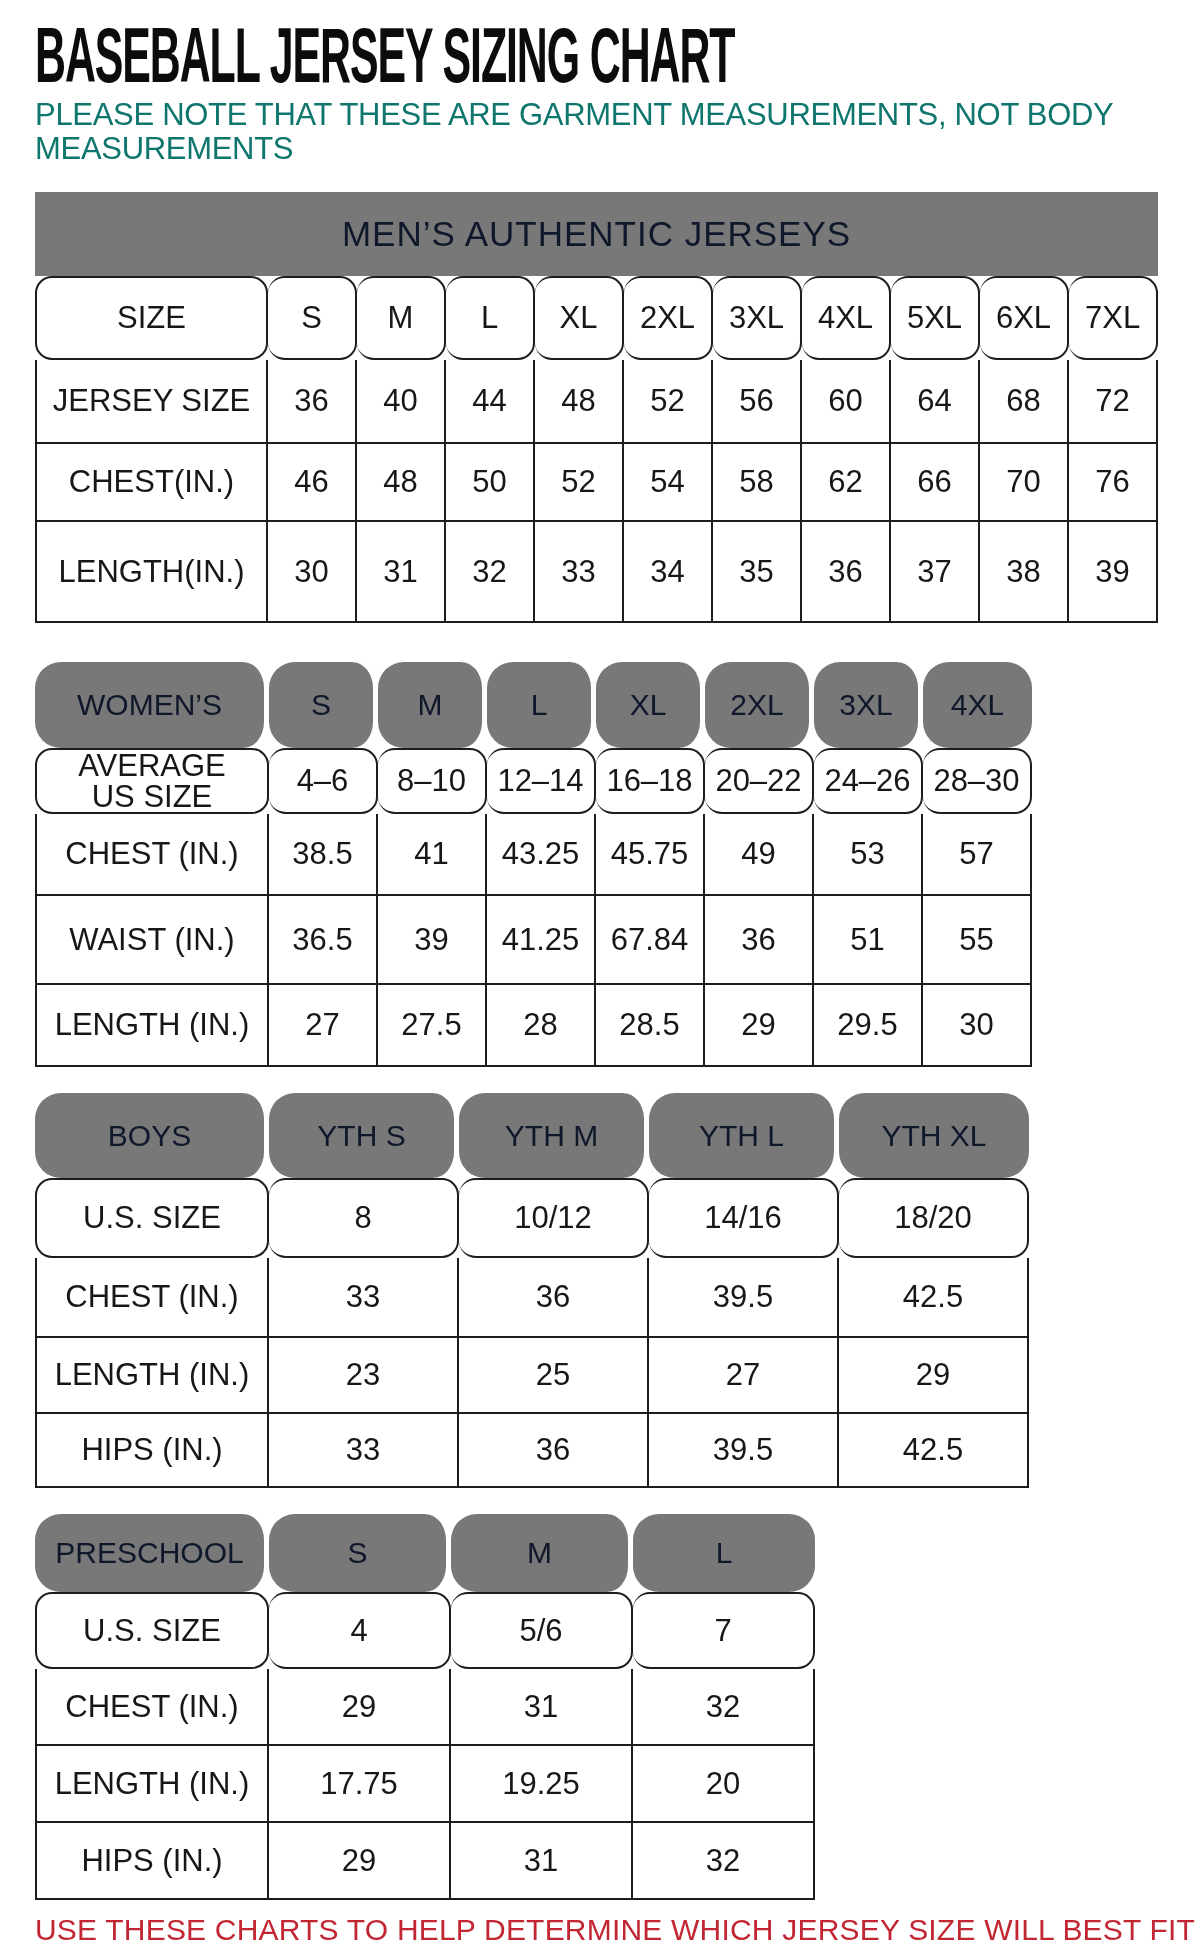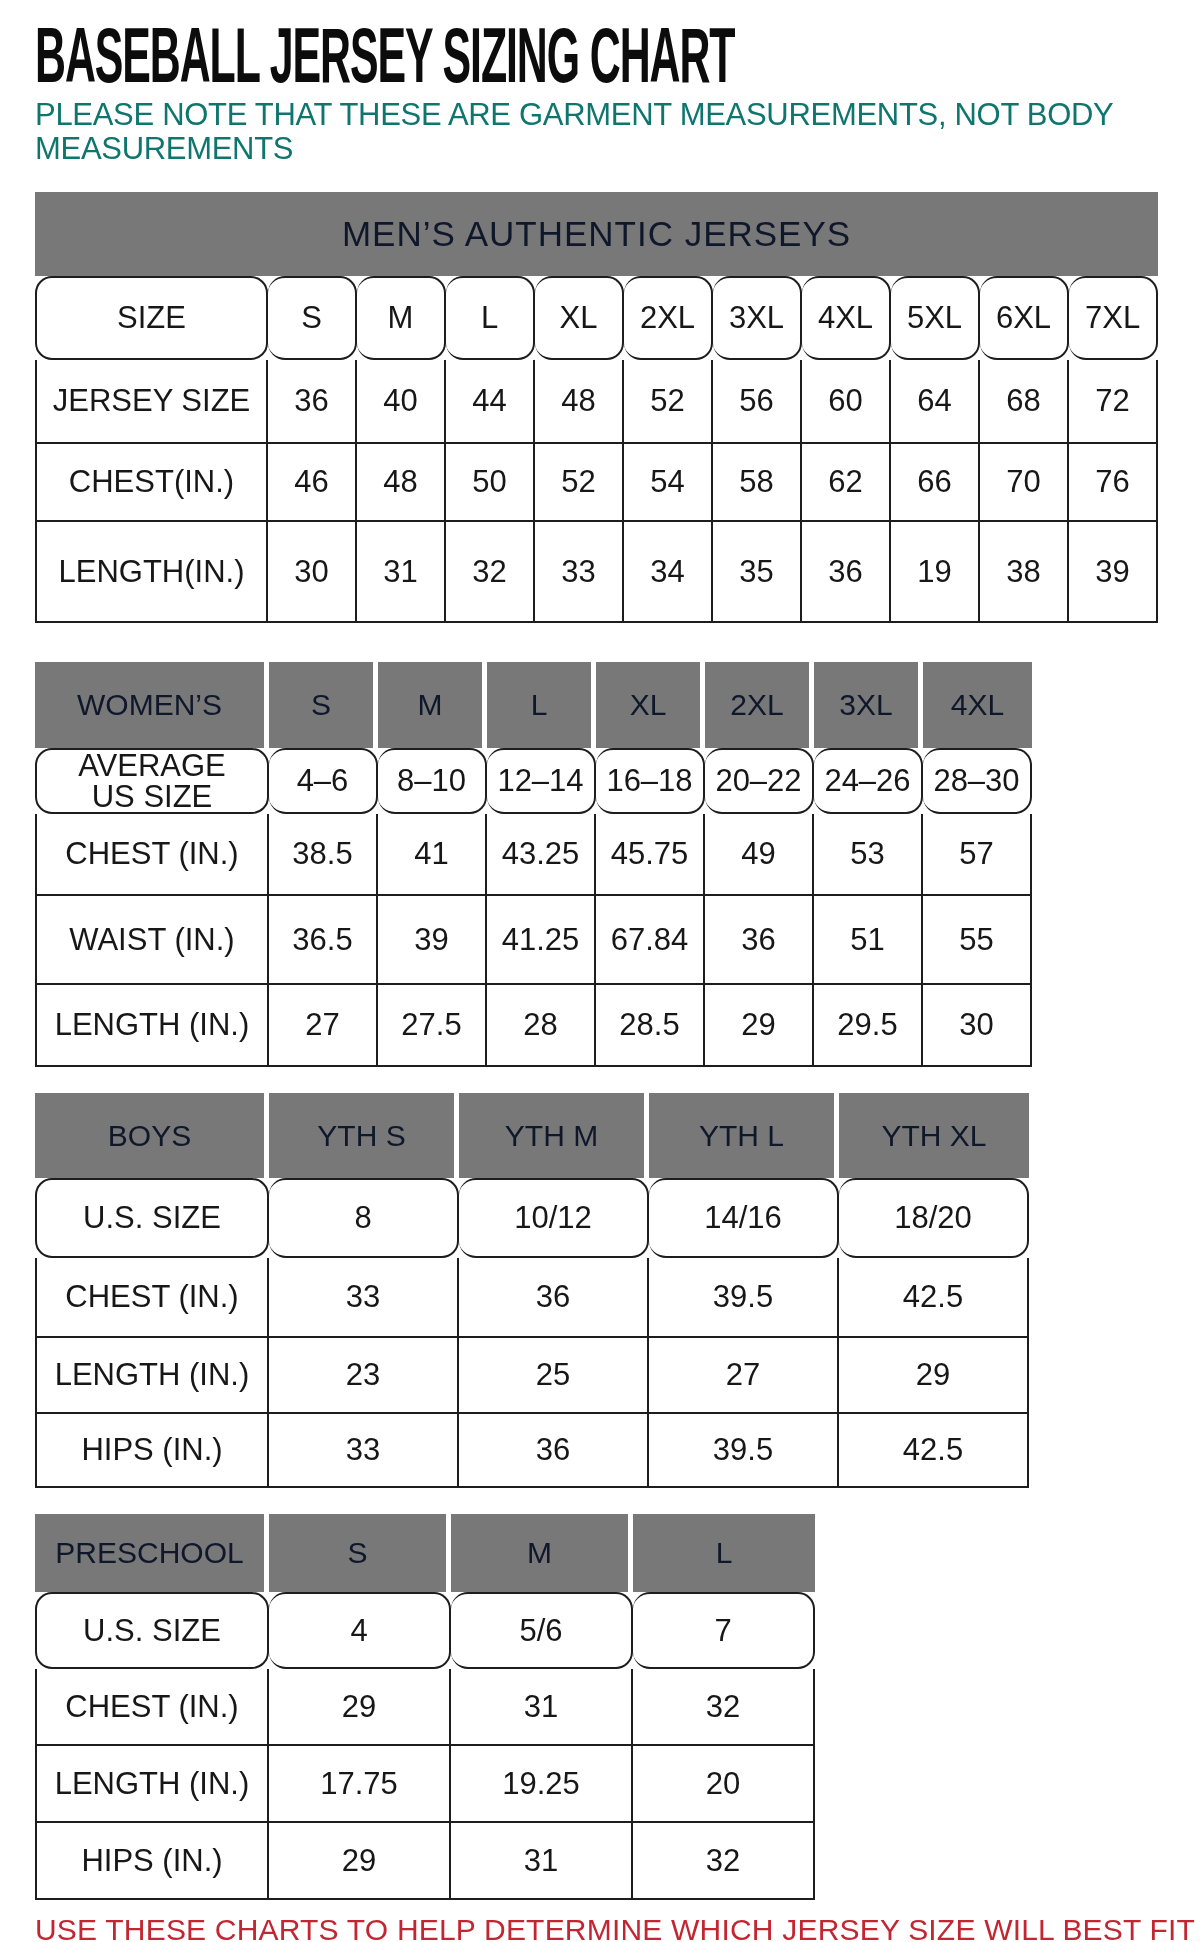--- a/index.html
+++ b/index.html
@@ -46,21 +46,21 @@
   }
   table.tbl td:first-child { border-left:2px solid #1d1d1d; }
   table.tbl tr.top td { border-top:2px solid #1d1d1d;border-radius:17px; }
   table.tbl tr.hdr td,
   table.tbl tr.banner td {
     background:#787878;
     color:#0f172a;
     border:none;
     font-size:30px;
   }
-  table.tbl tr.hdr td { border-right:5px solid #ffffff; }
+  table.tbl tr.hdr td { border-right:5px solid #ffffff;border-radius:26px; }
   table.tbl tr.hdr td:last-child { border-right:none; }
   table.tbl tr.hdr td:first-child,
   table.tbl tr.banner td:first-child { border-left:none; }
   table.tbl tr.banner td { font-size:35px; letter-spacing:1px; }
   .lbl2 span { display:block; line-height:31px; }
   #mens  { margin-top:26px; width:1123px; }
   #womens{ margin-top:39px; width:997px; }
   #boys  { margin-top:26px; width:994px; }
   #presch{ margin-top:26px; width:780px; }
   .footer {
@@ -134,21 +134,21 @@
       </tr>
       <tr style="height:101px">
         <td>LENGTH(IN.)</td>
         <td>30</td>
         <td>31</td>
         <td>32</td>
         <td>33</td>
         <td>34</td>
         <td>35</td>
         <td>36</td>
-        <td>19</td>
+        <td>37</td>
         <td>38</td>
         <td>39</td>
       </tr>
     </tbody>
   </table>
 
   <table class="tbl" id="womens">
     <colgroup>
         <col style="width:234px">
         <col span="7" style="width:109px">

